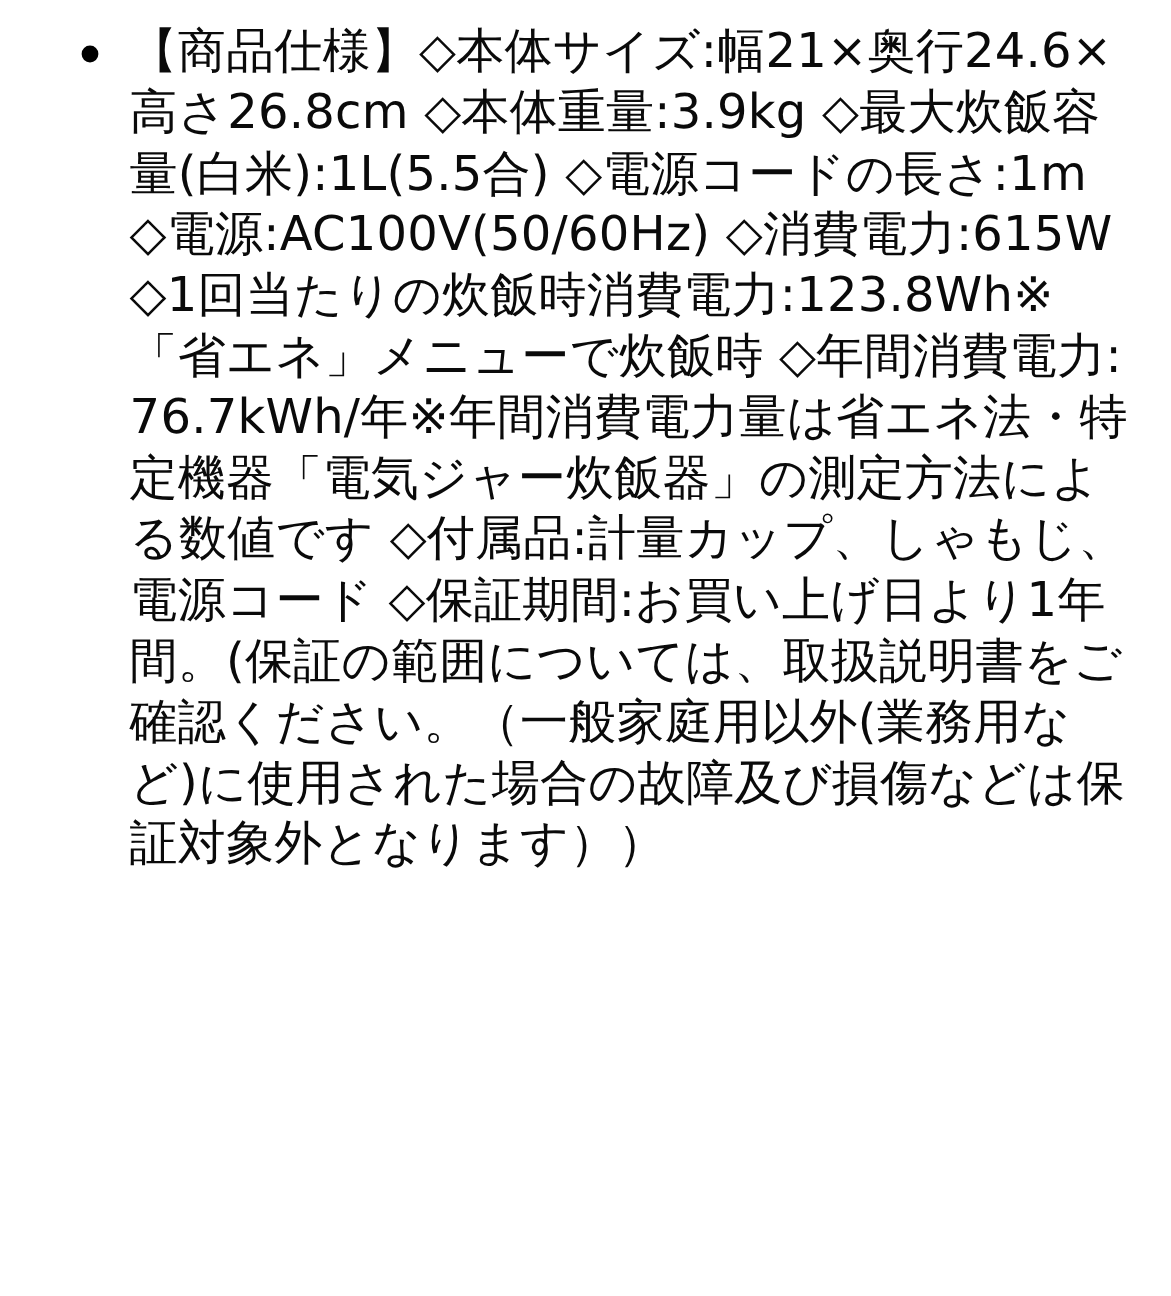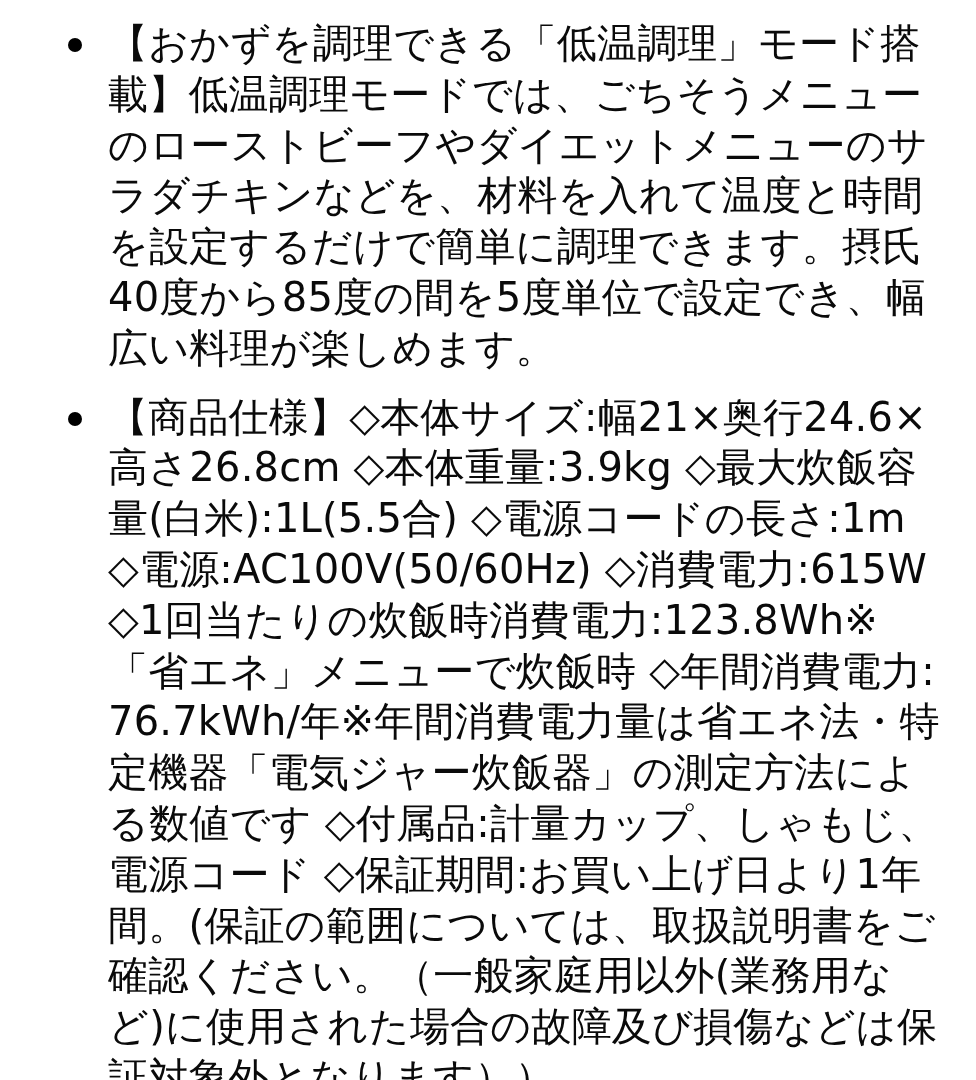--- a/index.html
+++ b/index.html
@@ -53,20 +53,16 @@
     font-weight: 400;
   }
 </style>
 </head>
 <body>
 
 <div class="page">
   <ul class="spec-list">
     <li>
       <span class="bullet"></span>
-      <span class="item-text">【おかずを調理できる「低温調理」モード搭載】低温調理モードでは、ごちそうメニューのローストビーフやダイエットメニューのサラダチキンなどを、材料を入れて温度と時間を設定するだけで簡単に調理できます。摂氏40度から85度の間を5度単位で設定でき、幅広い料理が楽しめます。</span>
-    </li>
-    <li>
-      <span class="bullet"></span>
       <span class="item-text">【商品仕様】◇本体サイズ:幅21×奥行24.6×高さ26.8cm ◇本体重量:3.9kg ◇最大炊飯容量(白米):1L(5.5合) ◇電源コードの長さ:1m ◇電源:AC100V(50/60Hz) ◇消費電力:615W ◇1回当たりの炊飯時消費電力:123.8Wh※「省エネ」メニューで炊飯時 ◇年間消費電力:76.7kWh/年※年間消費電力量は省エネ法・特定機器「電気ジャー炊飯器」の測定方法による数値です ◇付属品:計量カップ、しゃもじ、電源コード ◇保証期間:お買い上げ日より1年間。(保証の範囲については、取扱説明書をご確認ください。（一般家庭用以外(業務用など)に使用された場合の故障及び損傷などは保証対象外となります））</span>
     </li>
   </ul>
 </div>
 
 </body></html>

